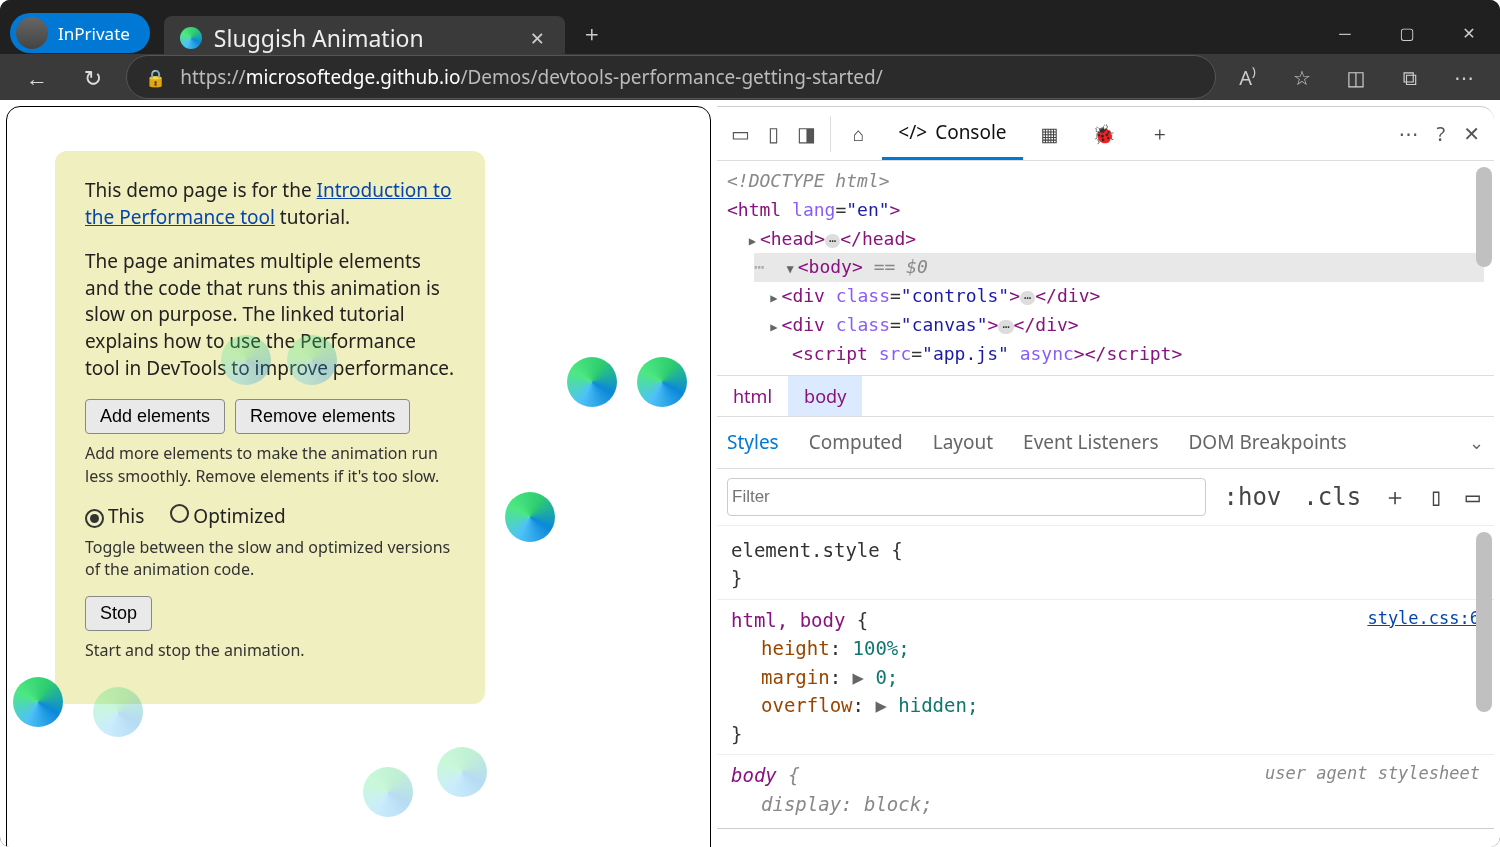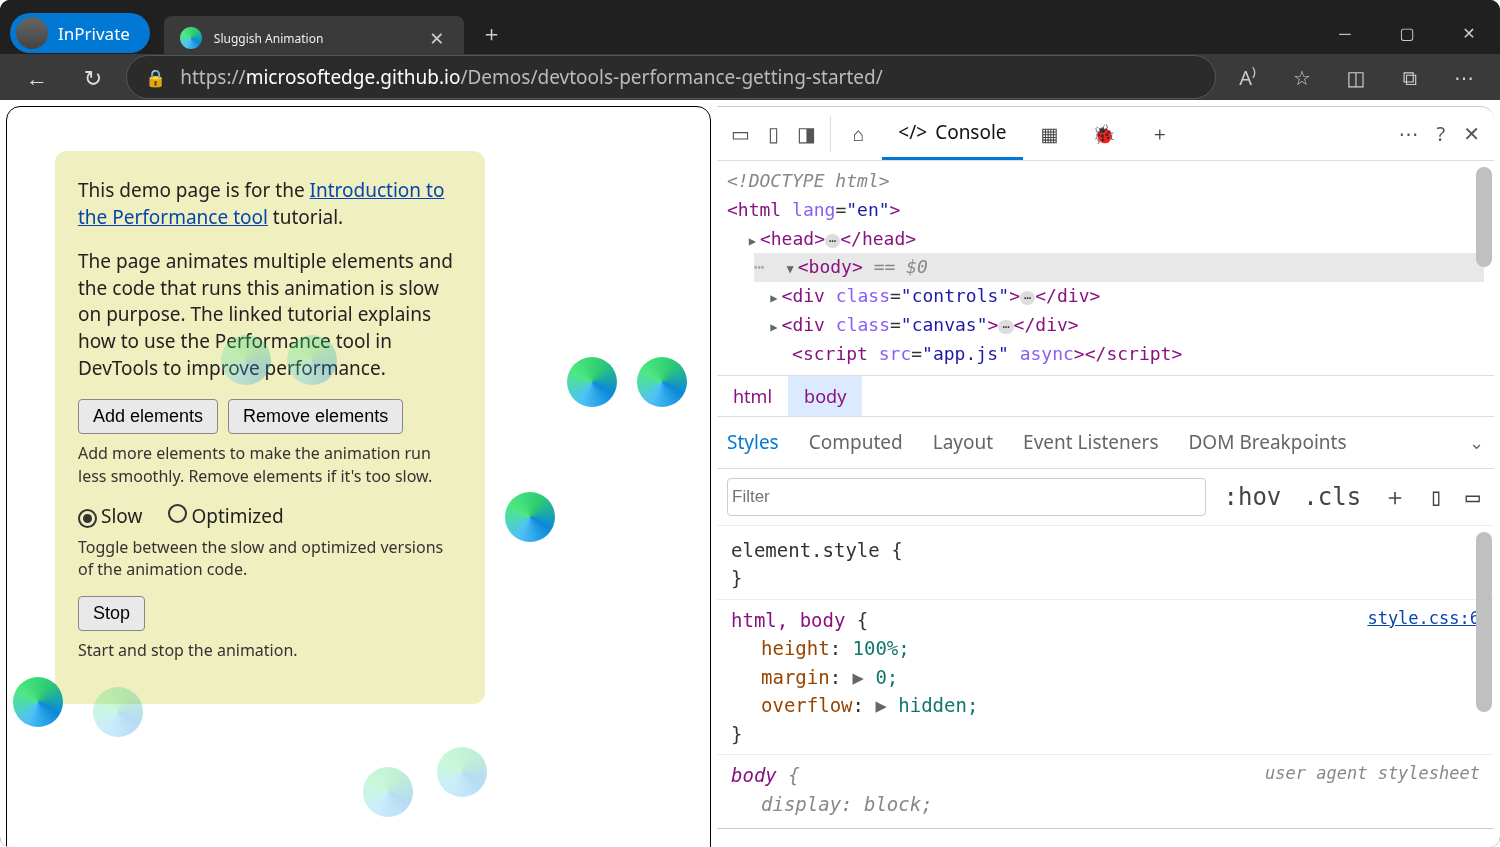--- a/index.html
+++ b/index.html
@@ -6,21 +6,21 @@
 body { font-family: system-ui, -apple-system, "Segoe UI", sans-serif; background: #fff; width: 1500px; height: 847px; overflow: hidden; }
 .window { width: 100%; height: 100%; background: #1a1a1a; display: flex; flex-direction: column; border-radius: 10px; overflow: hidden; }
 
 
 .titlebar { height: 54px; background: #202020; display: flex; align-items: center; padding: 12px 0 0 10px; }
 .inprivate-badge { display: flex; align-items: center; background: #0078d4; border-radius: 20px; padding: 4px 20px 4px 6px; gap: 10px; }
 .avatar-circle { width: 32px; height: 32px; border-radius: 50%; background: linear-gradient(#666,#444); }
 .inprivate-text { color: #fff; font-size: 17px; }
 .tab { display: flex; align-items: center; gap: 12px; background: #3a3a3a; border-radius: 8px 8px 0 0; padding: 10px 16px; margin-left: 14px; height: 44px; margin-top: 10px; }
 .edge-icon-small { width: 22px; height: 22px; border-radius: 50%; background: conic-gradient(from 120deg,#0c88d8,#4fc2f7,#4de881,#2ecc71,#0c88d8); }
-.tab-title { color: #eee; font-size: 12px; }
+.tab-title { color: #eee; font-size: 23px; }
 .tab-close { color: #ccc; font-size: 18px; padding: 0 4px; cursor: pointer; margin-left: 90px; }
 .newtab { color: #ccc; font-size: 22px; margin-left: 16px; cursor: pointer; }
 .winbtns { margin-left: auto; display: flex; }
 .winbtn { width: 62px; height: 54px; display: flex; align-items: center; justify-content: center; color: #ccc; font-size: 16px; cursor: pointer; }
 .winbtn.min::after { content:"─"; }
 .winbtn.max::after { content:"▢"; }
 .winbtn.cls::after { content:"✕"; }
 
 
 .urlbar { height: 58px; background: #3a3a3a; display: flex; align-items: center; padding: 0 14px; gap: 10px; }
@@ -29,21 +29,21 @@
 .lock { font-size:17px; }
 .url-text { font-family: system-ui; }
 .url-bold { color:#fff; }
 .toolicon { width:44px; height:44px; display:flex; align-items:center; justify-content:center; color:#ccc; font-size:20px; cursor:pointer; }
 
 
 .content { flex:1; display:flex; background:#fff; }
 
 
 .page { width: 705px; background:#fff; border:1px solid #000; border-radius:14px; margin:6px; position:relative; overflow:hidden; }
-.panel { margin:44px 48px; background:#f0efc0; border-radius:12px; padding:26px 23px; width:430px; font-size:19px; color:#222; line-height:1.4; }
+.panel { margin:44px 48px; background:#f0efc0; border-radius:12px; padding:26px 30px; width:430px; font-size:19px; color:#222; line-height:1.4; }
 .panel a { color:#0645ad; text-decoration:underline; }
 .panel p { margin-bottom: 18px; }
 .panel .btnrow { display:flex; gap:10px; margin:10px 0 8px; }
 .panel button { font-size:18px; padding:6px 14px; background:#e9e9e9; border:1px solid #888; border-radius:4px; cursor:pointer; }
 .panel .help { font-size:16px; color:#333; margin-bottom:16px; }
 .radio-row { display:flex; gap:26px; font-size:19px; margin:6px 0; align-items:center; }
 .radio { width:19px; height:19px; border-radius:50%; border:2px solid #333; display:inline-flex; align-items:center; justify-content:center; margin-right:4px;}
 .radio.sel::after { content:""; width:9px; height:9px; border-radius:50%; background:#333; }
 .floating-logo { position:absolute; width:50px; height:50px; border-radius:50%; background: conic-gradient(from 120deg,#0c88d8,#4fc2f7,#4de881,#2ecc71,#0c88d8); }
 .floating-logo.faded { opacity:0.3; }
@@ -142,21 +142,21 @@
         <p>
           <span>This demo page is for the </span><a href="#">Introduction to the Performance tool</a><span> tutorial.</span>
         </p>
         <p>The page animates multiple elements and the code that runs this animation is slow on purpose. The linked tutorial explains how to use the Performance tool in DevTools to improve performance.</p>
         <div class="btnrow">
           <button>Add elements</button>
           <button>Remove elements</button>
         </div>
         <p class="help">Add more elements to make the animation run less smoothly. Remove elements if it's too slow.</p>
         <div class="radio-row">
-          <label><span class="radio sel"></span><span>Slow</span></label>
+          <label><span class="radio sel"></span><span>This</span></label>
           <label><span class="radio"></span><span>Optimized</span></label>
         </div>
         <p class="help">Toggle between the slow and optimized versions of the animation code.</p>
         <div class="btnrow">
           <button>Stop</button>
         </div>
         <p class="help">Start and stop the animation.</p>
       </div>
 
       <div class="floating-logo" style="top:250px; left:560px;"></div>

